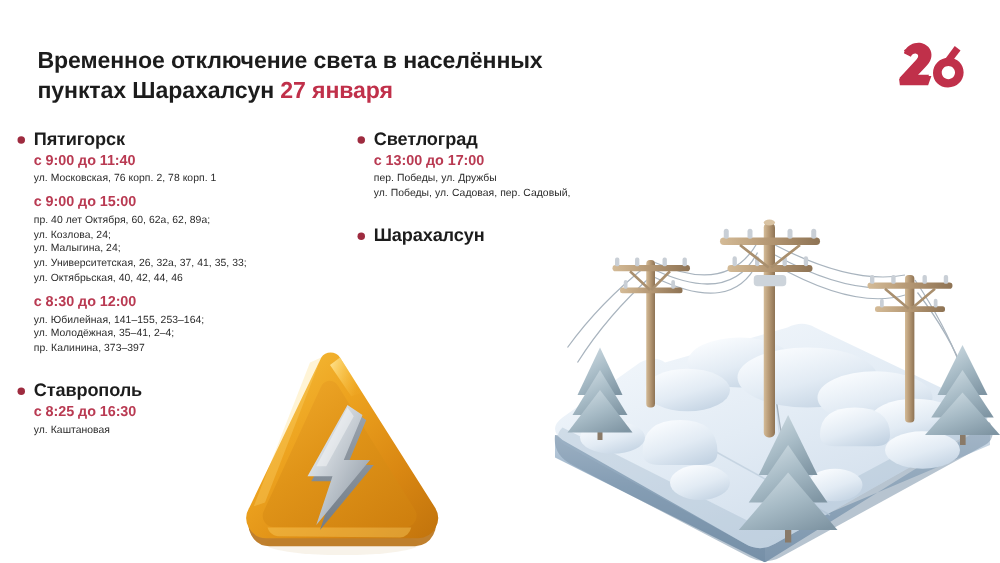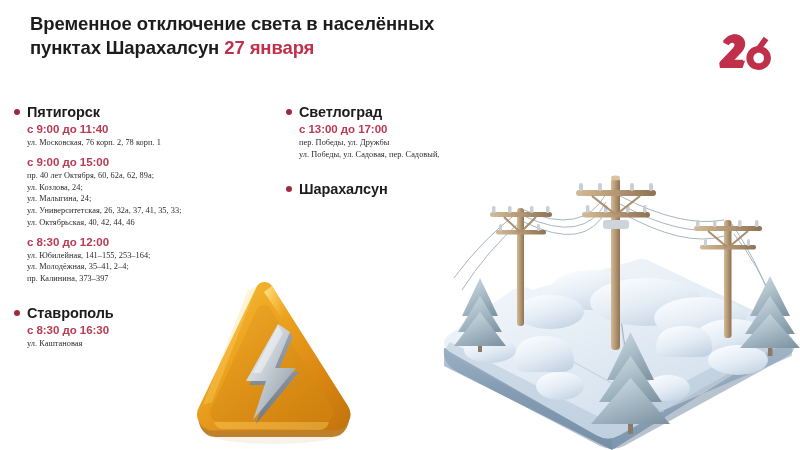--- a/index.html
+++ b/index.html
@@ -21,21 +21,21 @@
     width: 800px;
     height: 450px;
     background: #ffffff;
     overflow: hidden;
   }
 
   
   .header {
     position: absolute;
     left: 30px;
-    top: 12px;
+    top: 36px;
     width: 520px;
   }
   .header-title {
     font-size: 18.5px;
     font-weight: bold;
     line-height: 1.32;
     color: #1c1c1c;
     letter-spacing: -0.1px;
     margin: 0;
   }
@@ -90,21 +90,20 @@
     font-weight: bold;
     color: #b93a52;
     letter-spacing: -0.05px;
     margin-bottom: 2px;
   }
   .slot-addr {
     font-size: 8.3px;
     line-height: 1.42;
     color: #2a2a2a;
     letter-spacing: 0.04px;
-    font-family: Liberation Serif, serif;
   }
 
   .city-gap { height: 16px; }
 
   
   .warning-sign {
     position: absolute;
     left: 186px;
     top: 280px;
     width: 172px;
@@ -176,21 +175,21 @@
     </div>
 
     <div class="city-gap"></div>
 
     <div class="city-block">
       <div class="city-head">
         <span class="bullet"></span>
         <span class="city-name">Ставрополь</span>
       </div>
       <div class="slot">
-        <div class="slot-time">с 8:30 до 16:30</div>
+        <div class="slot-time">с 8:25 до 16:30</div>
         <div class="slot-addr">ул. Каштановая</div>
       </div>
     </div>
 
   </div>
 
   <div class="col col-right">
 
     <div class="city-block">
       <div class="city-head">

